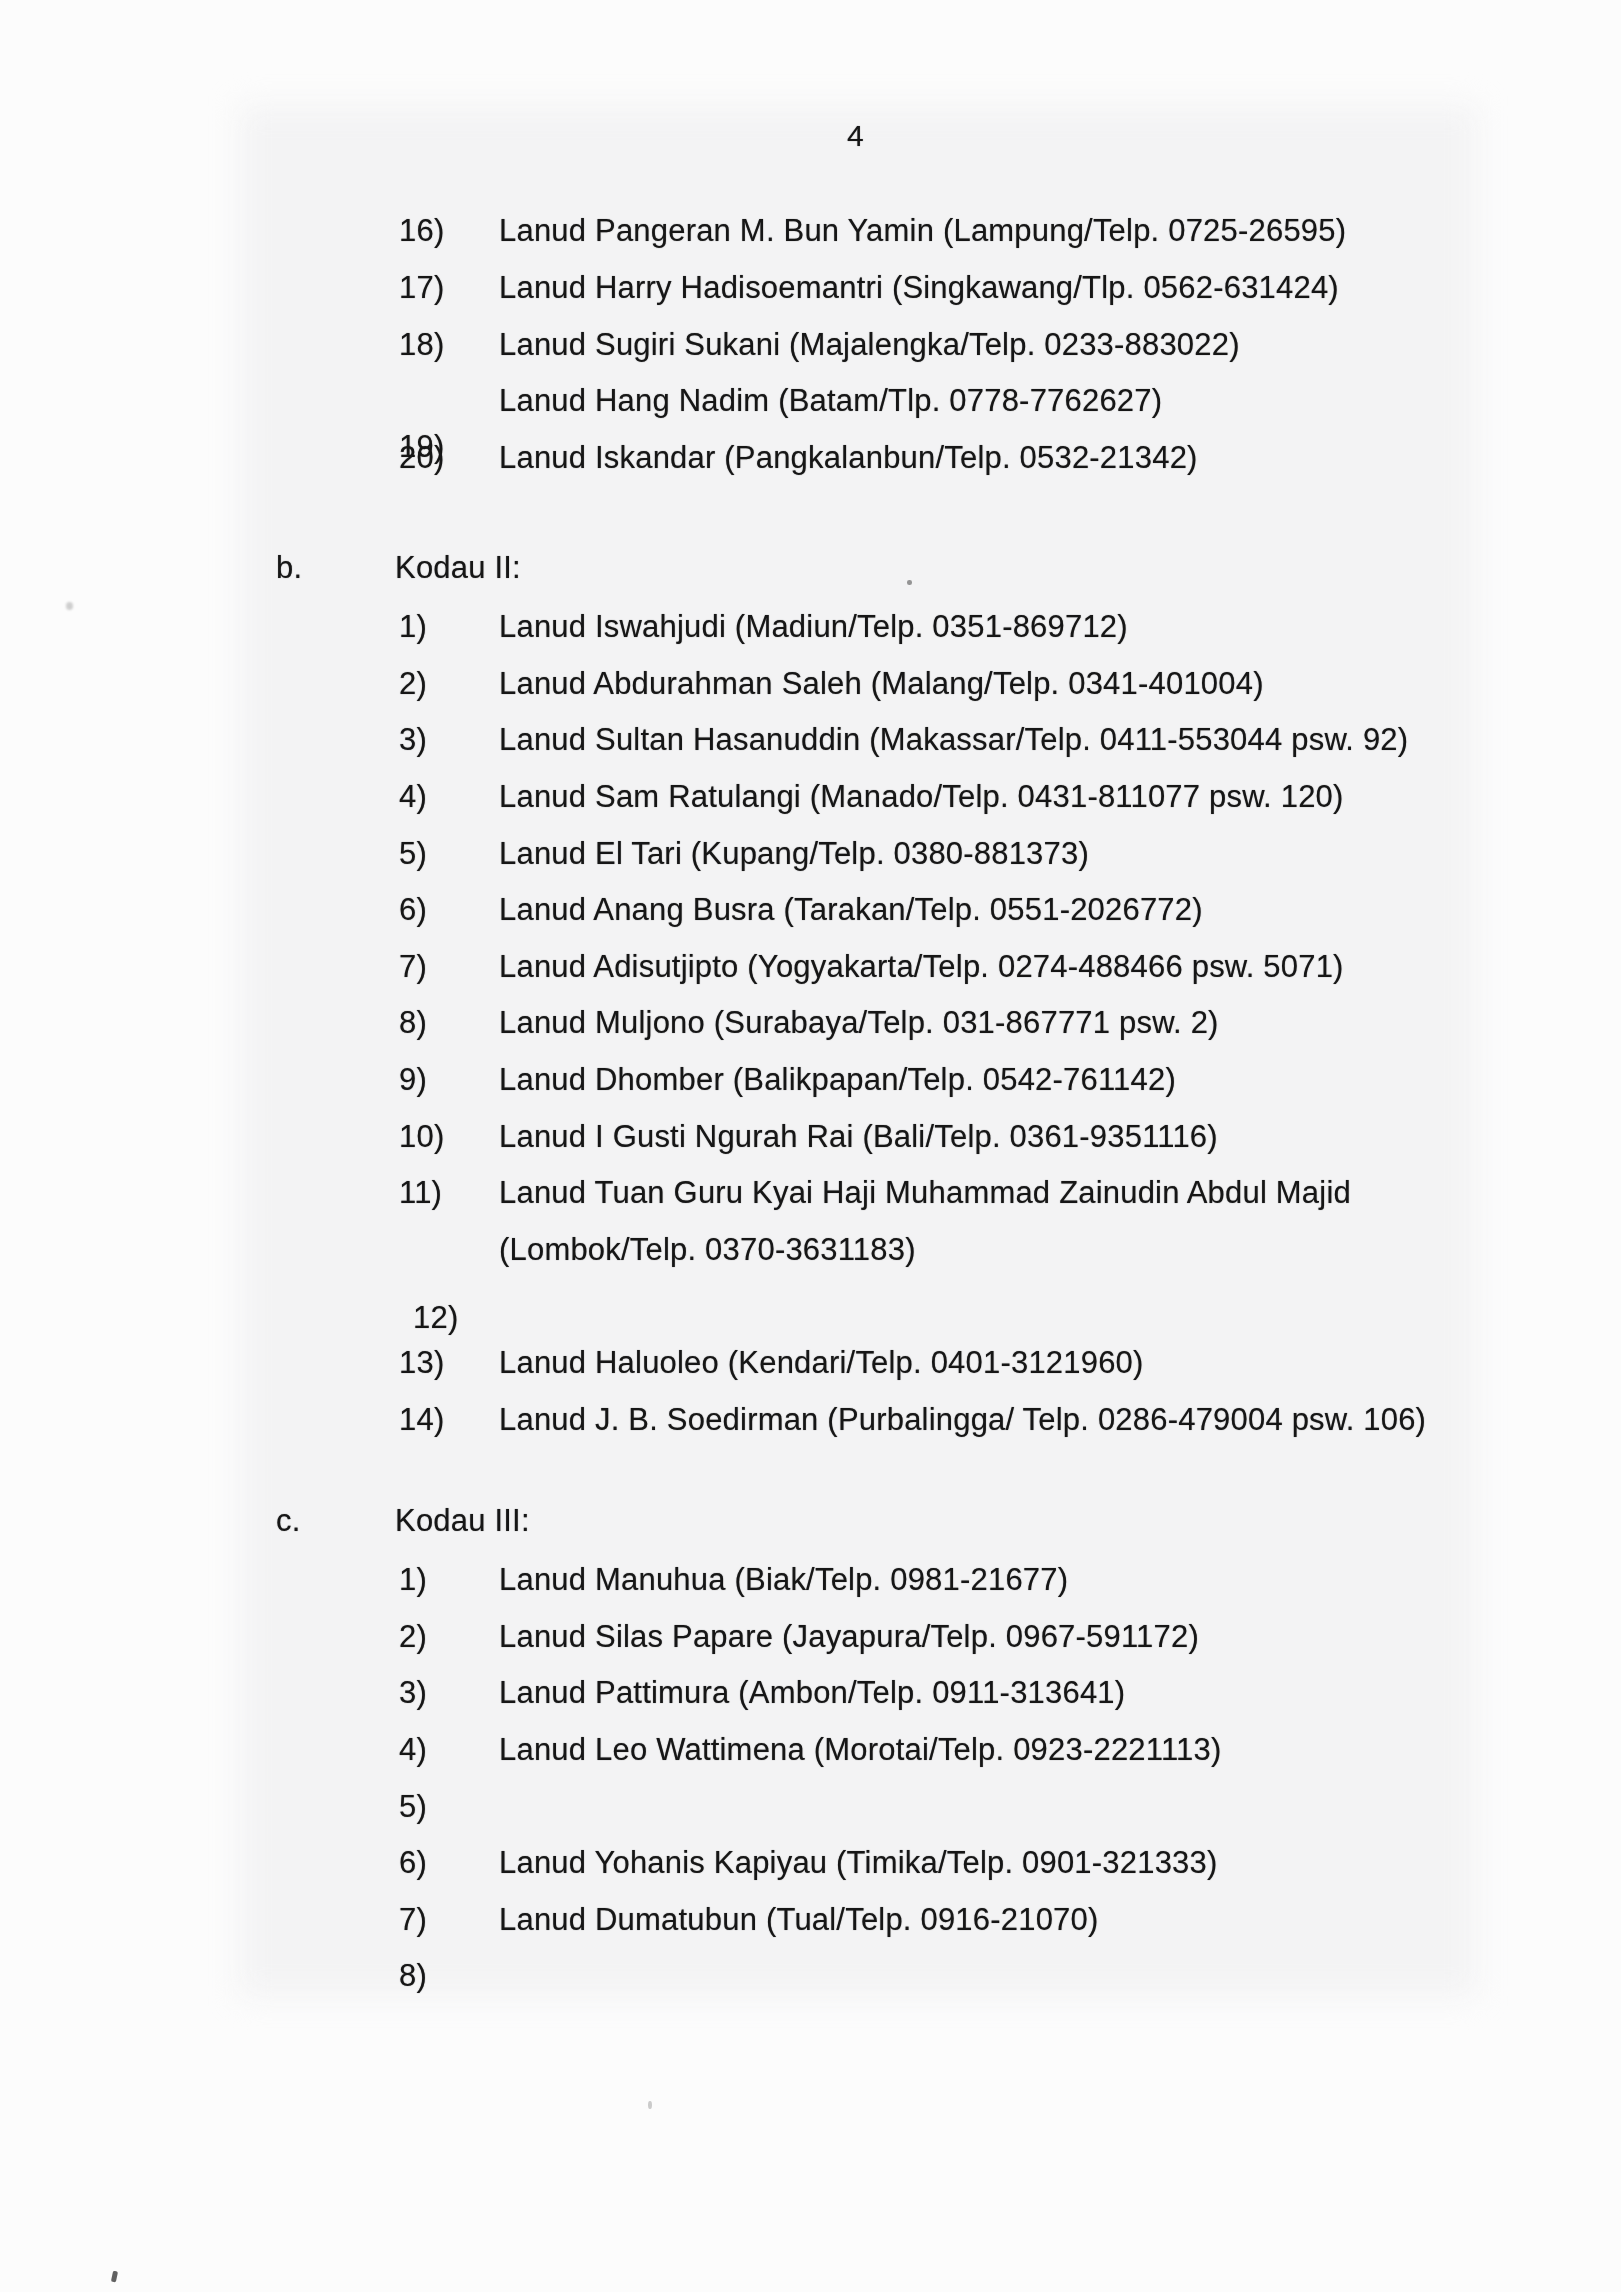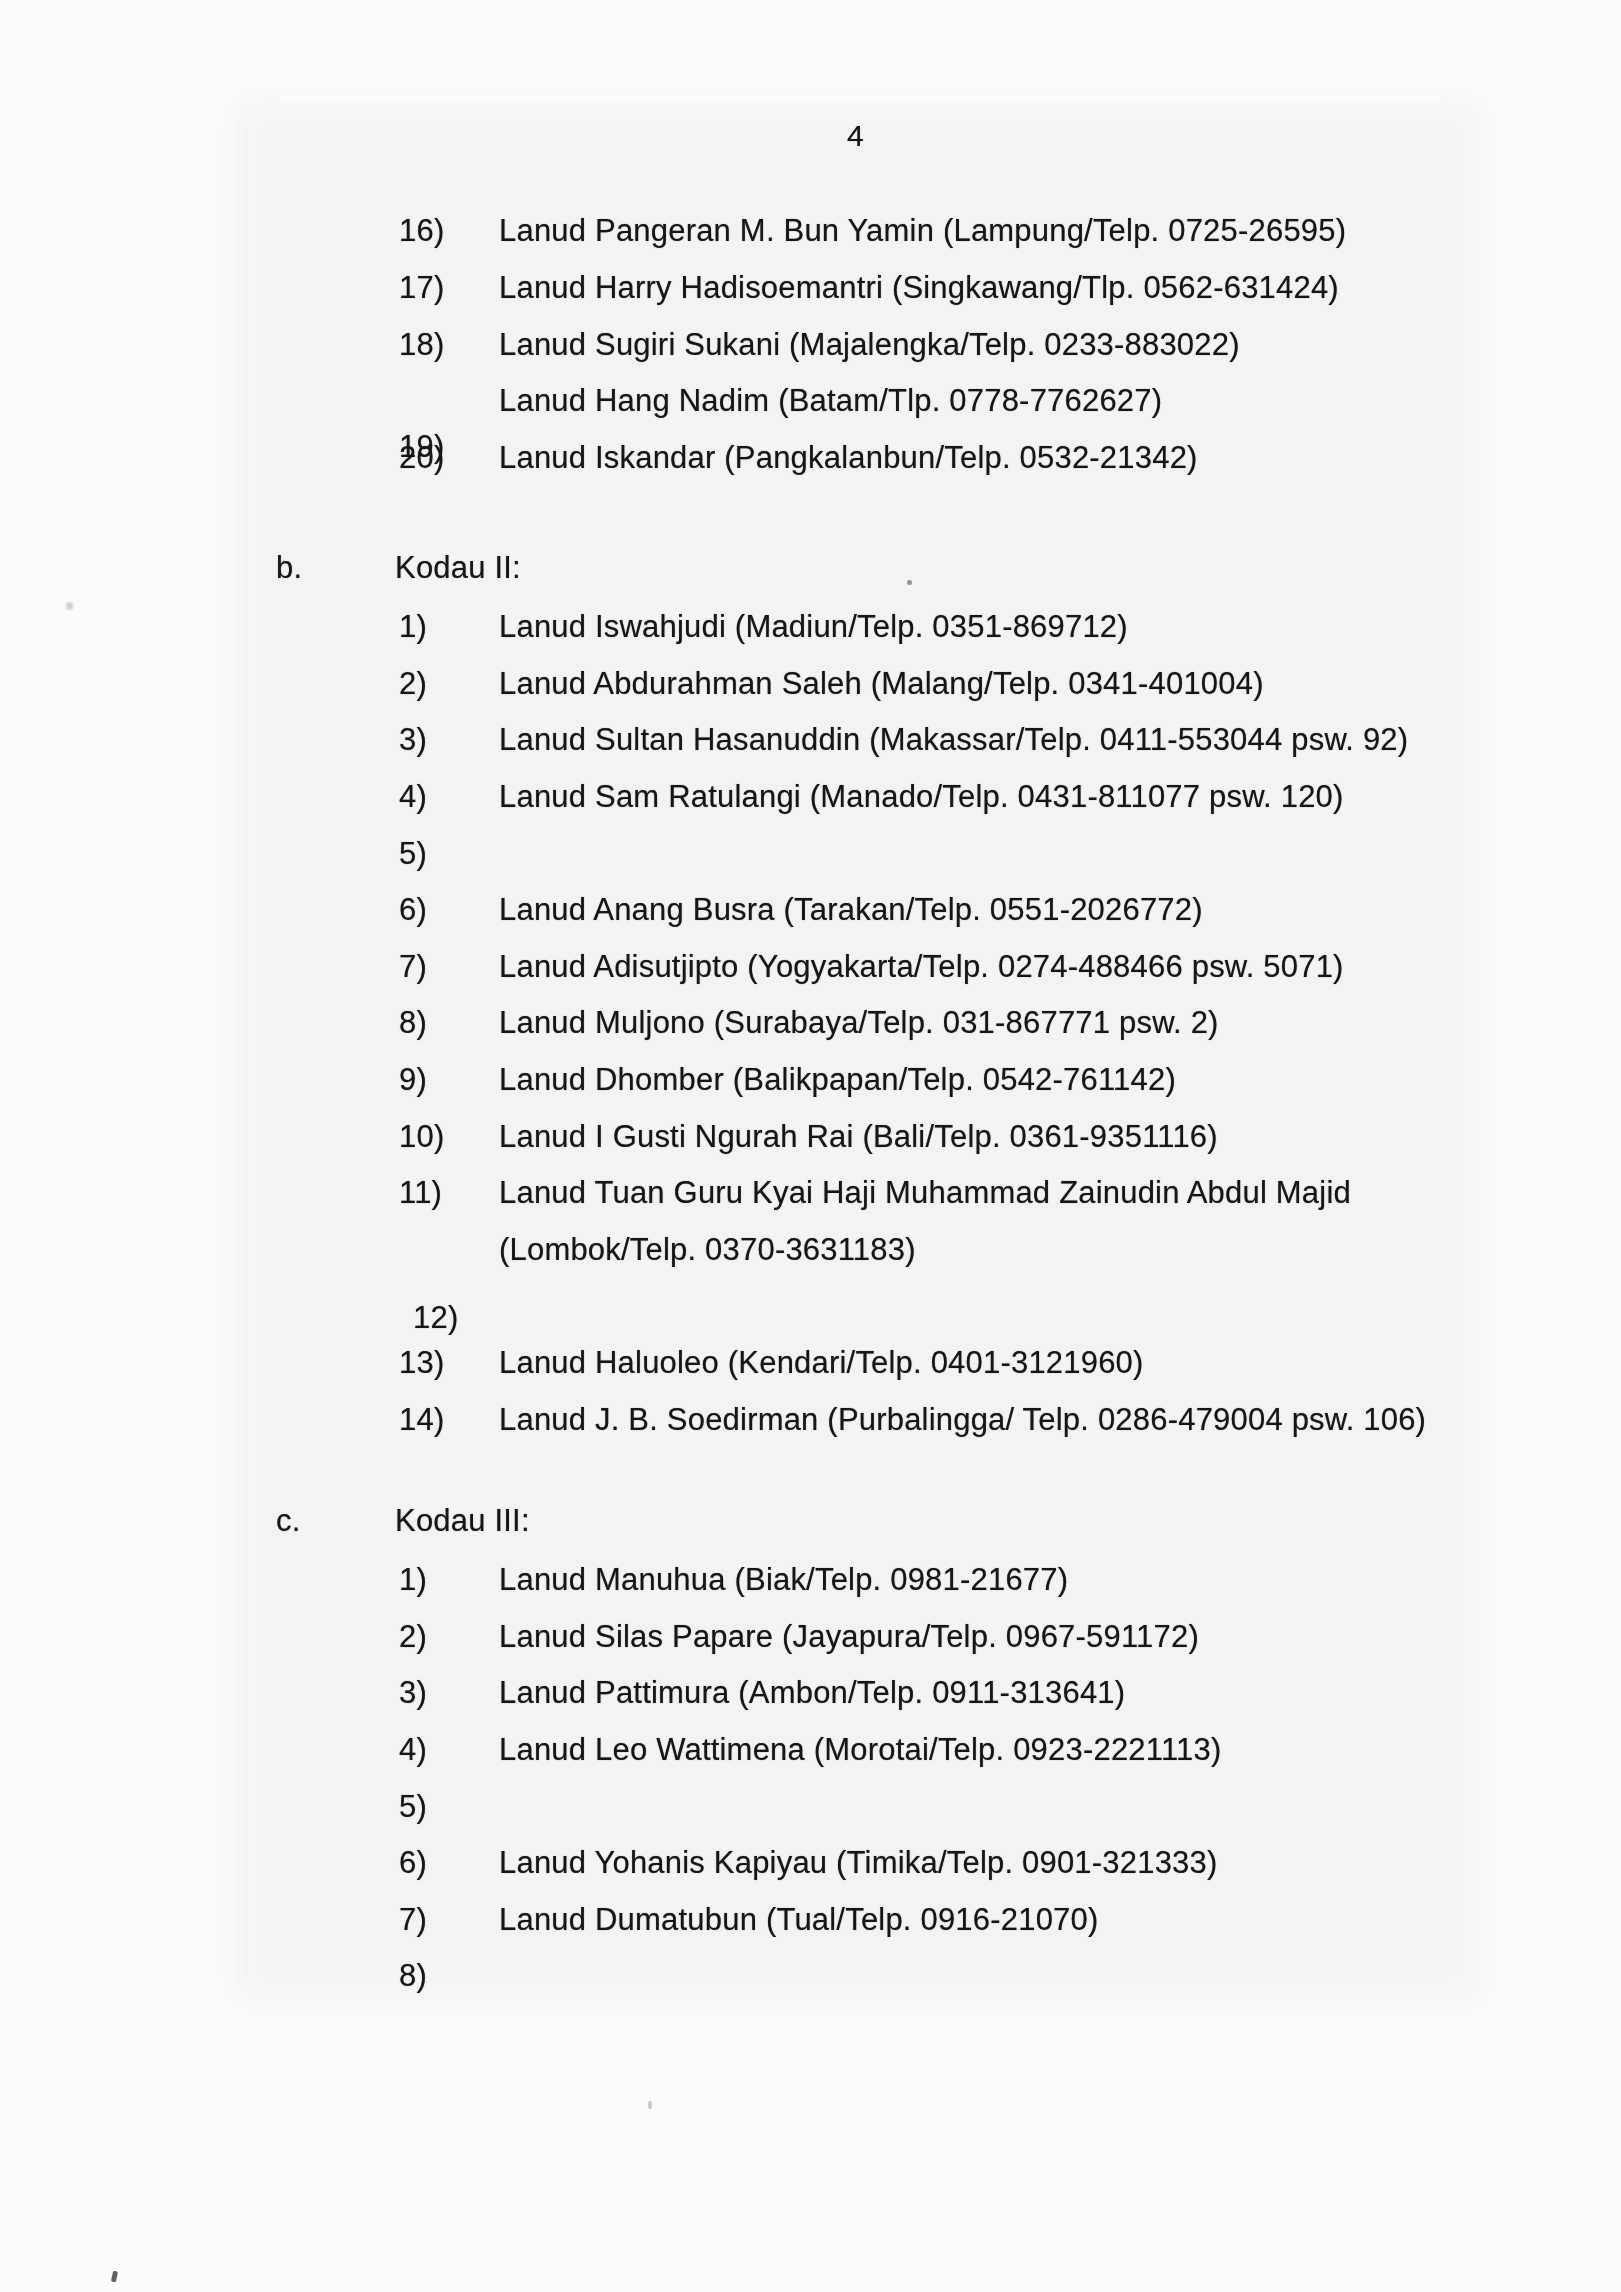--- a/index.html
+++ b/index.html
@@ -95,20 +95,21 @@
       <div class="row" style="top: 720px;">
         <span style="left: 399px;">3)</span>
         <span style="left: 499px;">Lanud Sultan Hasanuddin (Makassar/Telp. 0411-553044 psw. 92)</span>
       </div>
       <div class="row" style="top: 777px;">
         <span style="left: 399px;">4)</span>
         <span style="left: 499px;">Lanud Sam Ratulangi (Manado/Telp. 0431-811077 psw. 120)</span>
       </div>
       <div class="row" style="top: 834px;">
         <span style="left: 399px;">5)</span>
+        <span style="left: 499px;">Lanud El Tari (Kupang/Telp. 0380-881373)</span>
       </div>
       <div class="row" style="top: 890px;">
         <span style="left: 399px;">6)</span>
         <span style="left: 499px;">Lanud Anang Busra (Tarakan/Telp. 0551-2026772)</span>
       </div>
       <div class="row" style="top: 947px;">
         <span style="left: 399px;">7)</span>
         <span style="left: 499px;">Lanud Adisutjipto (Yogyakarta/Telp. 0274-488466 psw. 5071)</span>
       </div>
       <div class="row" style="top: 1003px;">

